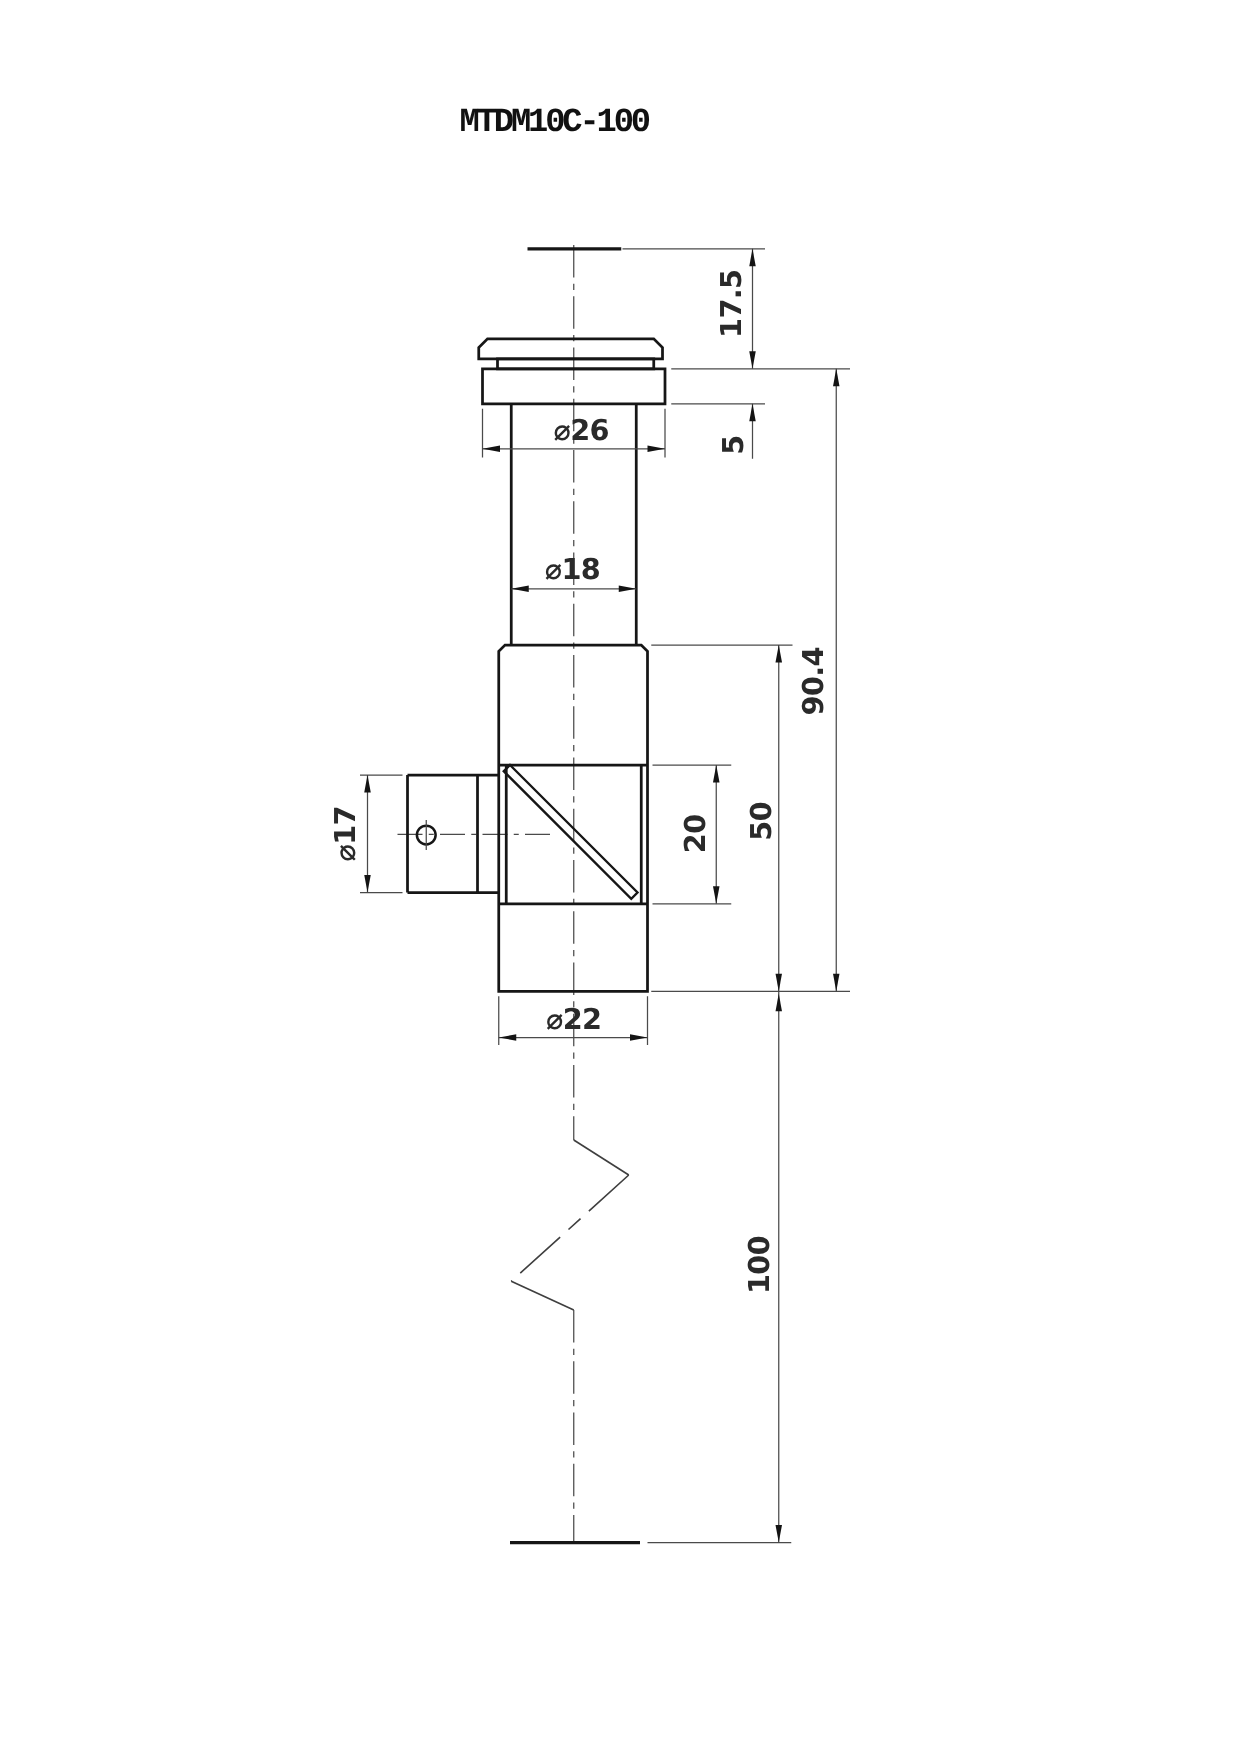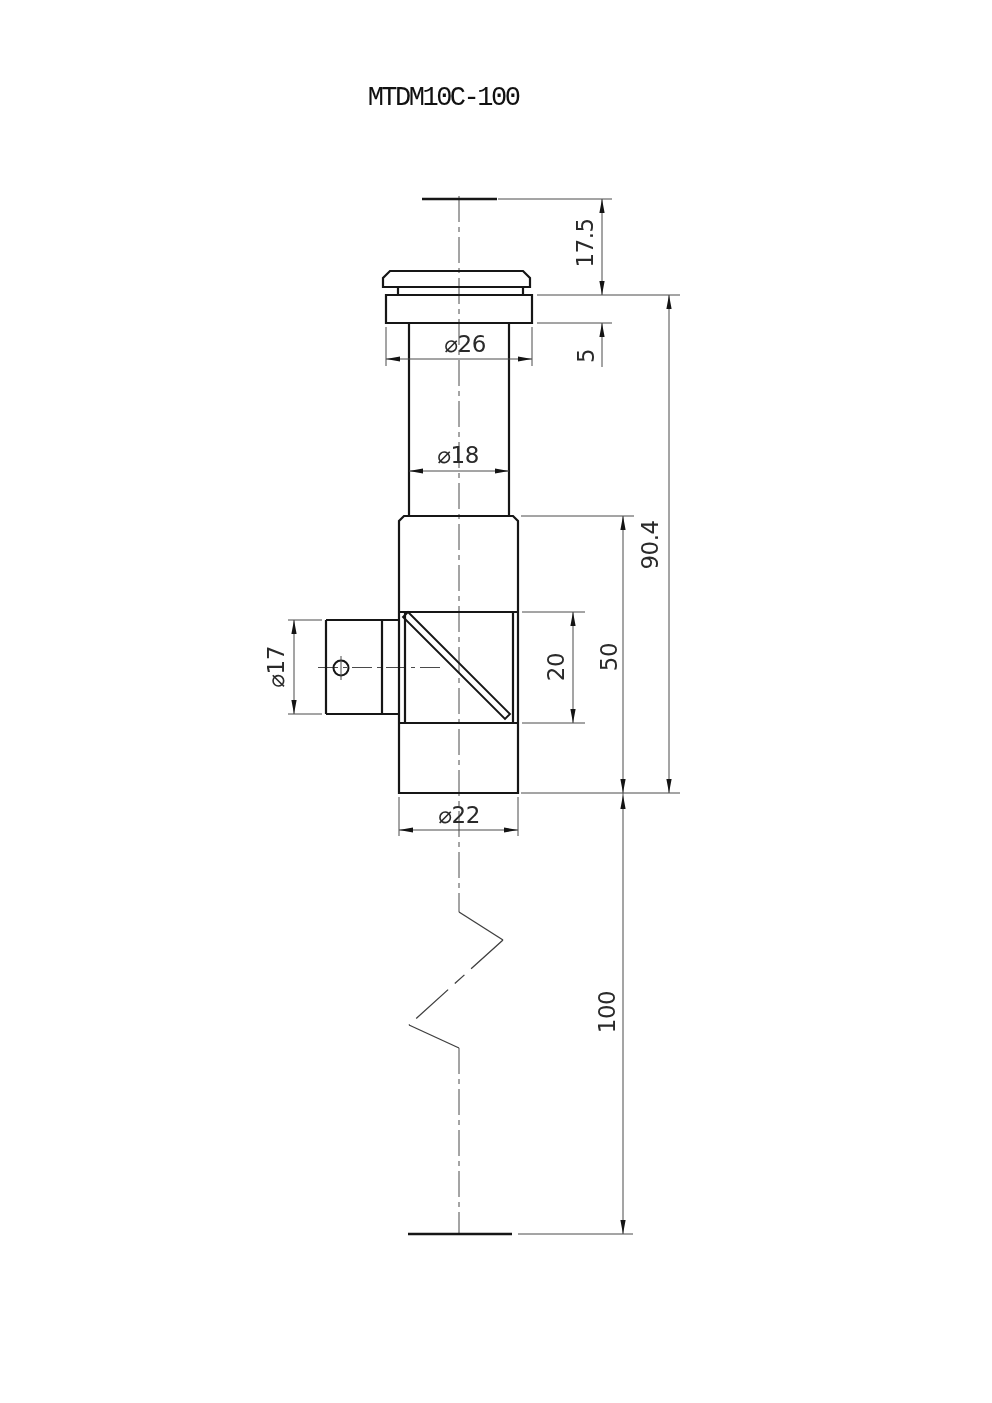--- a/index.html
+++ b/index.html
@@ -1,18 +1,18 @@
 <!DOCTYPE html>
 <html><head>
 <meta charset="utf-8">
 <title>page</title>
 <style>
   html,body{margin:0;padding:0;background:#ffffff;}
   .sheet{position:relative;width:992px;height:1403px;background:#fff;overflow:hidden;
-         font-family:"DejaVu Sans",sans-serif;}
+         font-family:"DejaVu Sans",sans-serif;font-weight:bold;}
   svg{position:absolute;left:0;top:0;}
   .obj{stroke:#161616;stroke-width:2.2;fill:none;stroke-linejoin:miter;}
   .obj-heavy{stroke:#161616;stroke-width:2.6;fill:none;}
   .thin{stroke:#4a4a4a;stroke-width:1;fill:none;}
   .brk{stroke:#3f3f3f;stroke-width:1.3;fill:none;}
   .cl{stroke:#4a4a4a;stroke-width:1;fill:none;stroke-dasharray:26 5 5 5;}
   .arr{fill:#141414;stroke:none;}
   .dimtxt{font-family:"DejaVu Sans",sans-serif;font-size:23px;fill:#2a2a2a;letter-spacing:-0.5px;}
   .titletxt{font-family:"Liberation Mono","DejaVu Sans Mono",monospace;font-size:27px;
             fill:#111;letter-spacing:-2.5px;}

